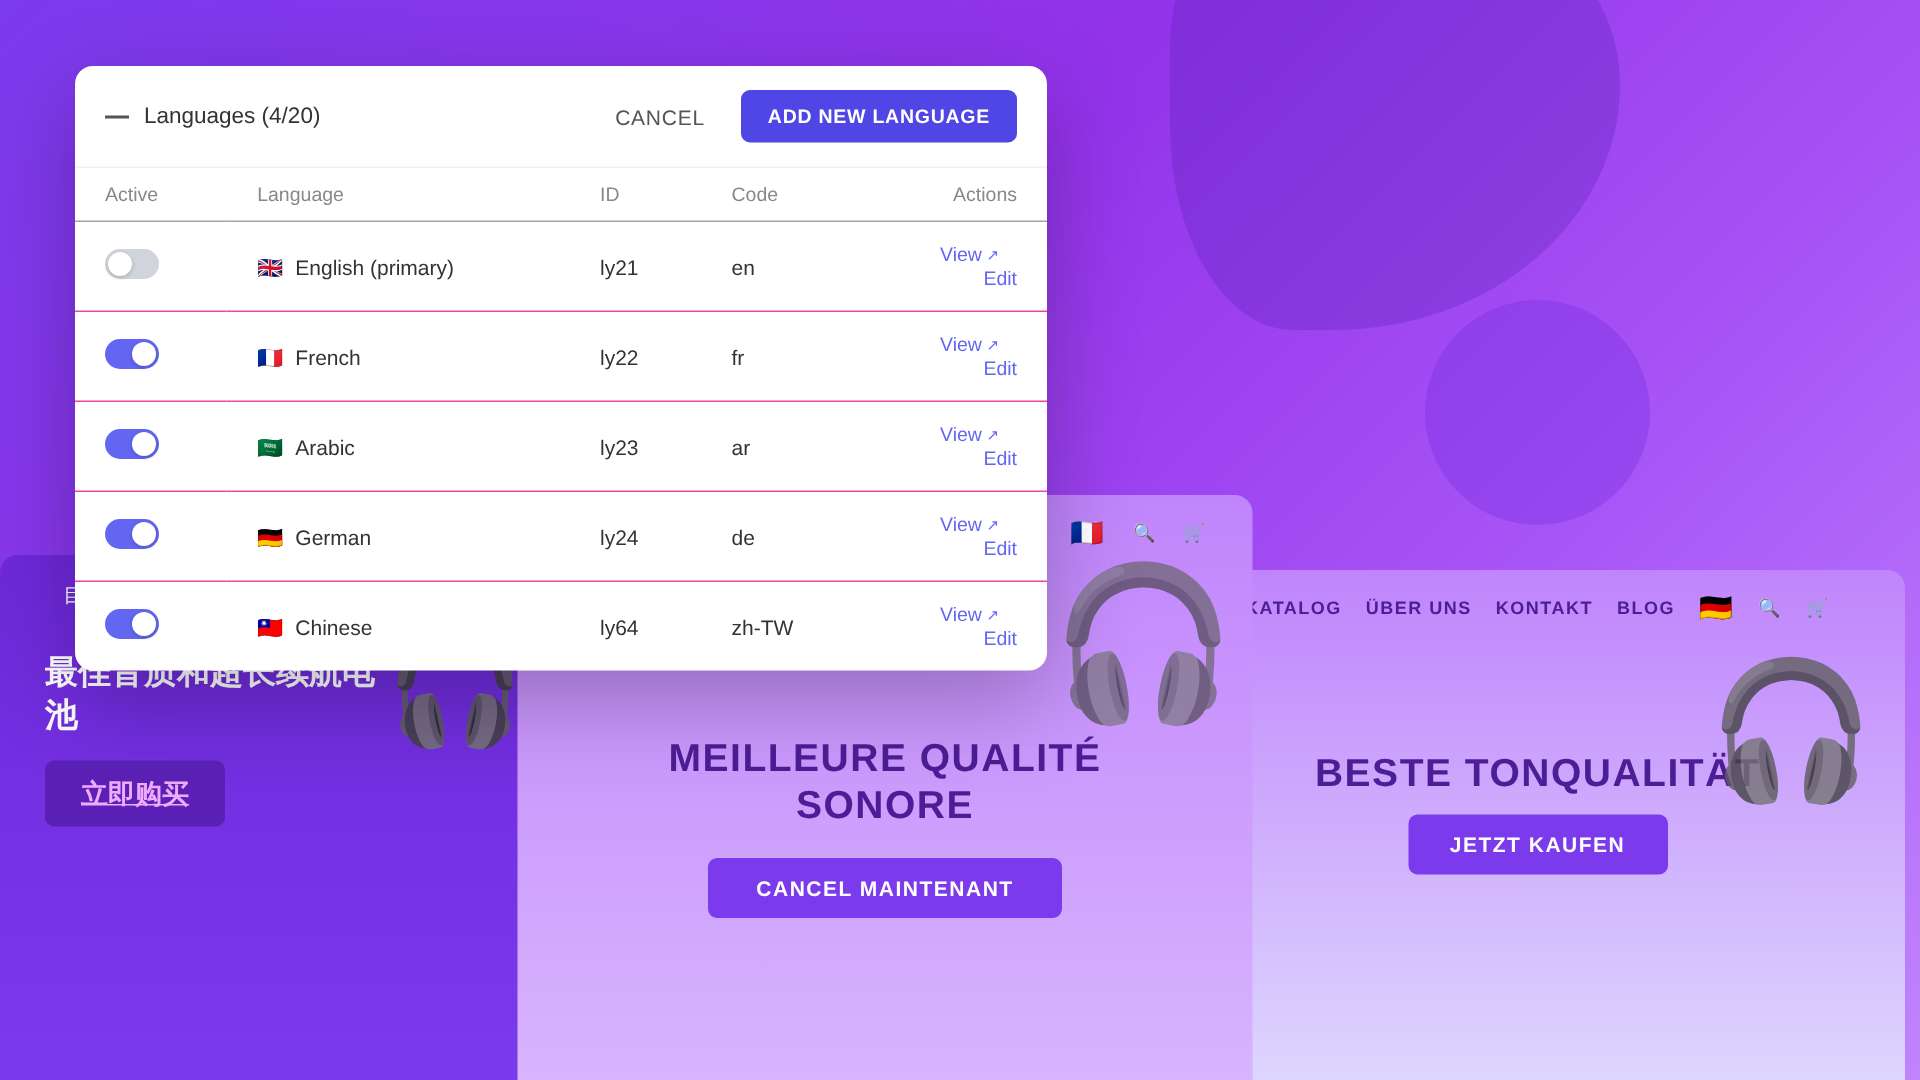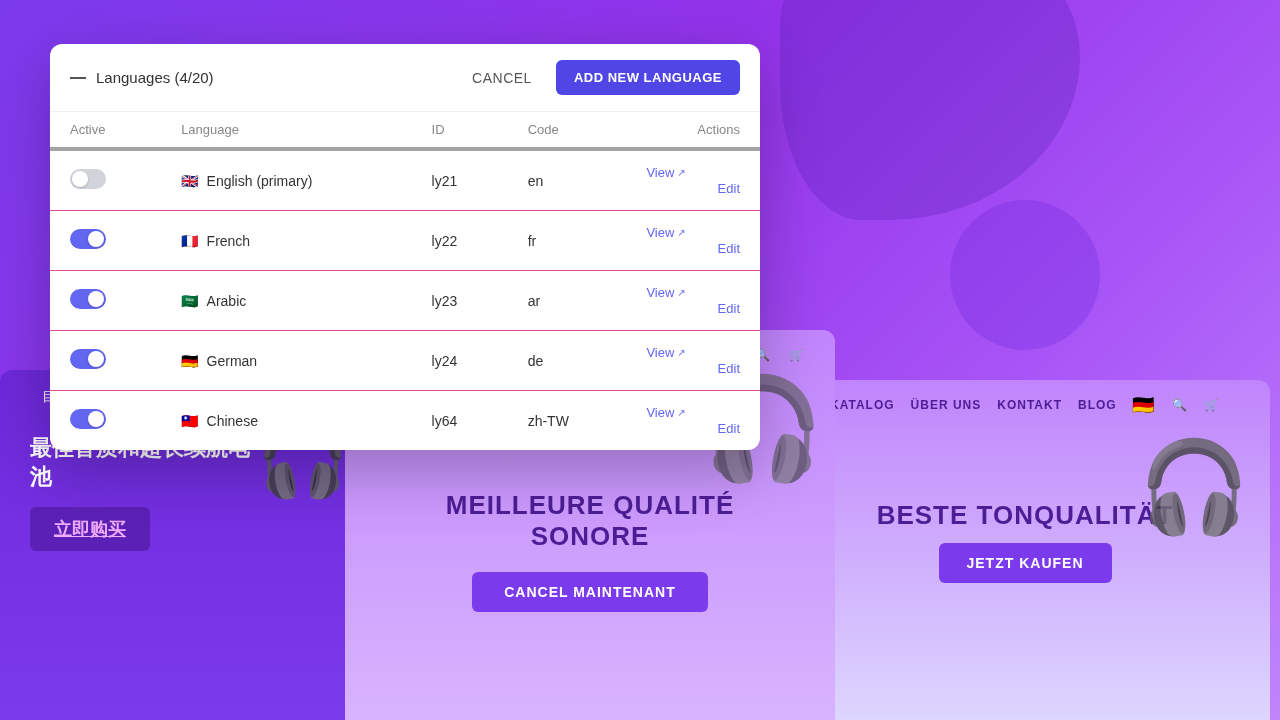--- a/index.html
+++ b/index.html
@@ -60,21 +60,21 @@
       justify-content: flex-start;
       padding: 80px 40px 20px 30px;
       position: relative;
     }
 
     
     .modal {
       position: absolute;
       top: 44px;
       left: 50px;
-      width: 710px;
+      width: 648px;
       background: white;
       border-radius: 12px;
       box-shadow: 0 20px 60px rgba(0,0,0,0.25);
       z-index: 10;
       overflow: hidden;
     }
 
     .modal-header {
       display: flex;
       align-items: center;
@@ -130,21 +130,21 @@
       letter-spacing: 0.5px;
     }
 
     
     .lang-table {
       width: 100%;
       border-collapse: collapse;
     }
 
     .lang-table thead tr {
-      border-bottom: 4px solid #a3a3a3;
+      border-bottom: 1px solid #a3a3a3;
     }
 
     .lang-table th {
       padding: 10px 20px;
       text-align: left;
       font-size: 13px;
       font-weight: 500;
       color: #888;
     }
 
@@ -191,20 +191,21 @@
     .toggle.off::after { left: 2px; }
     .toggle.on::after { left: 18px; }
 
     .view-link {
       color: #6366f1;
       text-decoration: none;
       font-size: 13px;
       display: flex;
       align-items: center;
       gap: 3px;
+      justify-content: flex-end;
     }
 
     .edit-link {
       color: #6366f1;
       text-decoration: none;
       font-size: 13px;
     }
 
     
     .headline {

